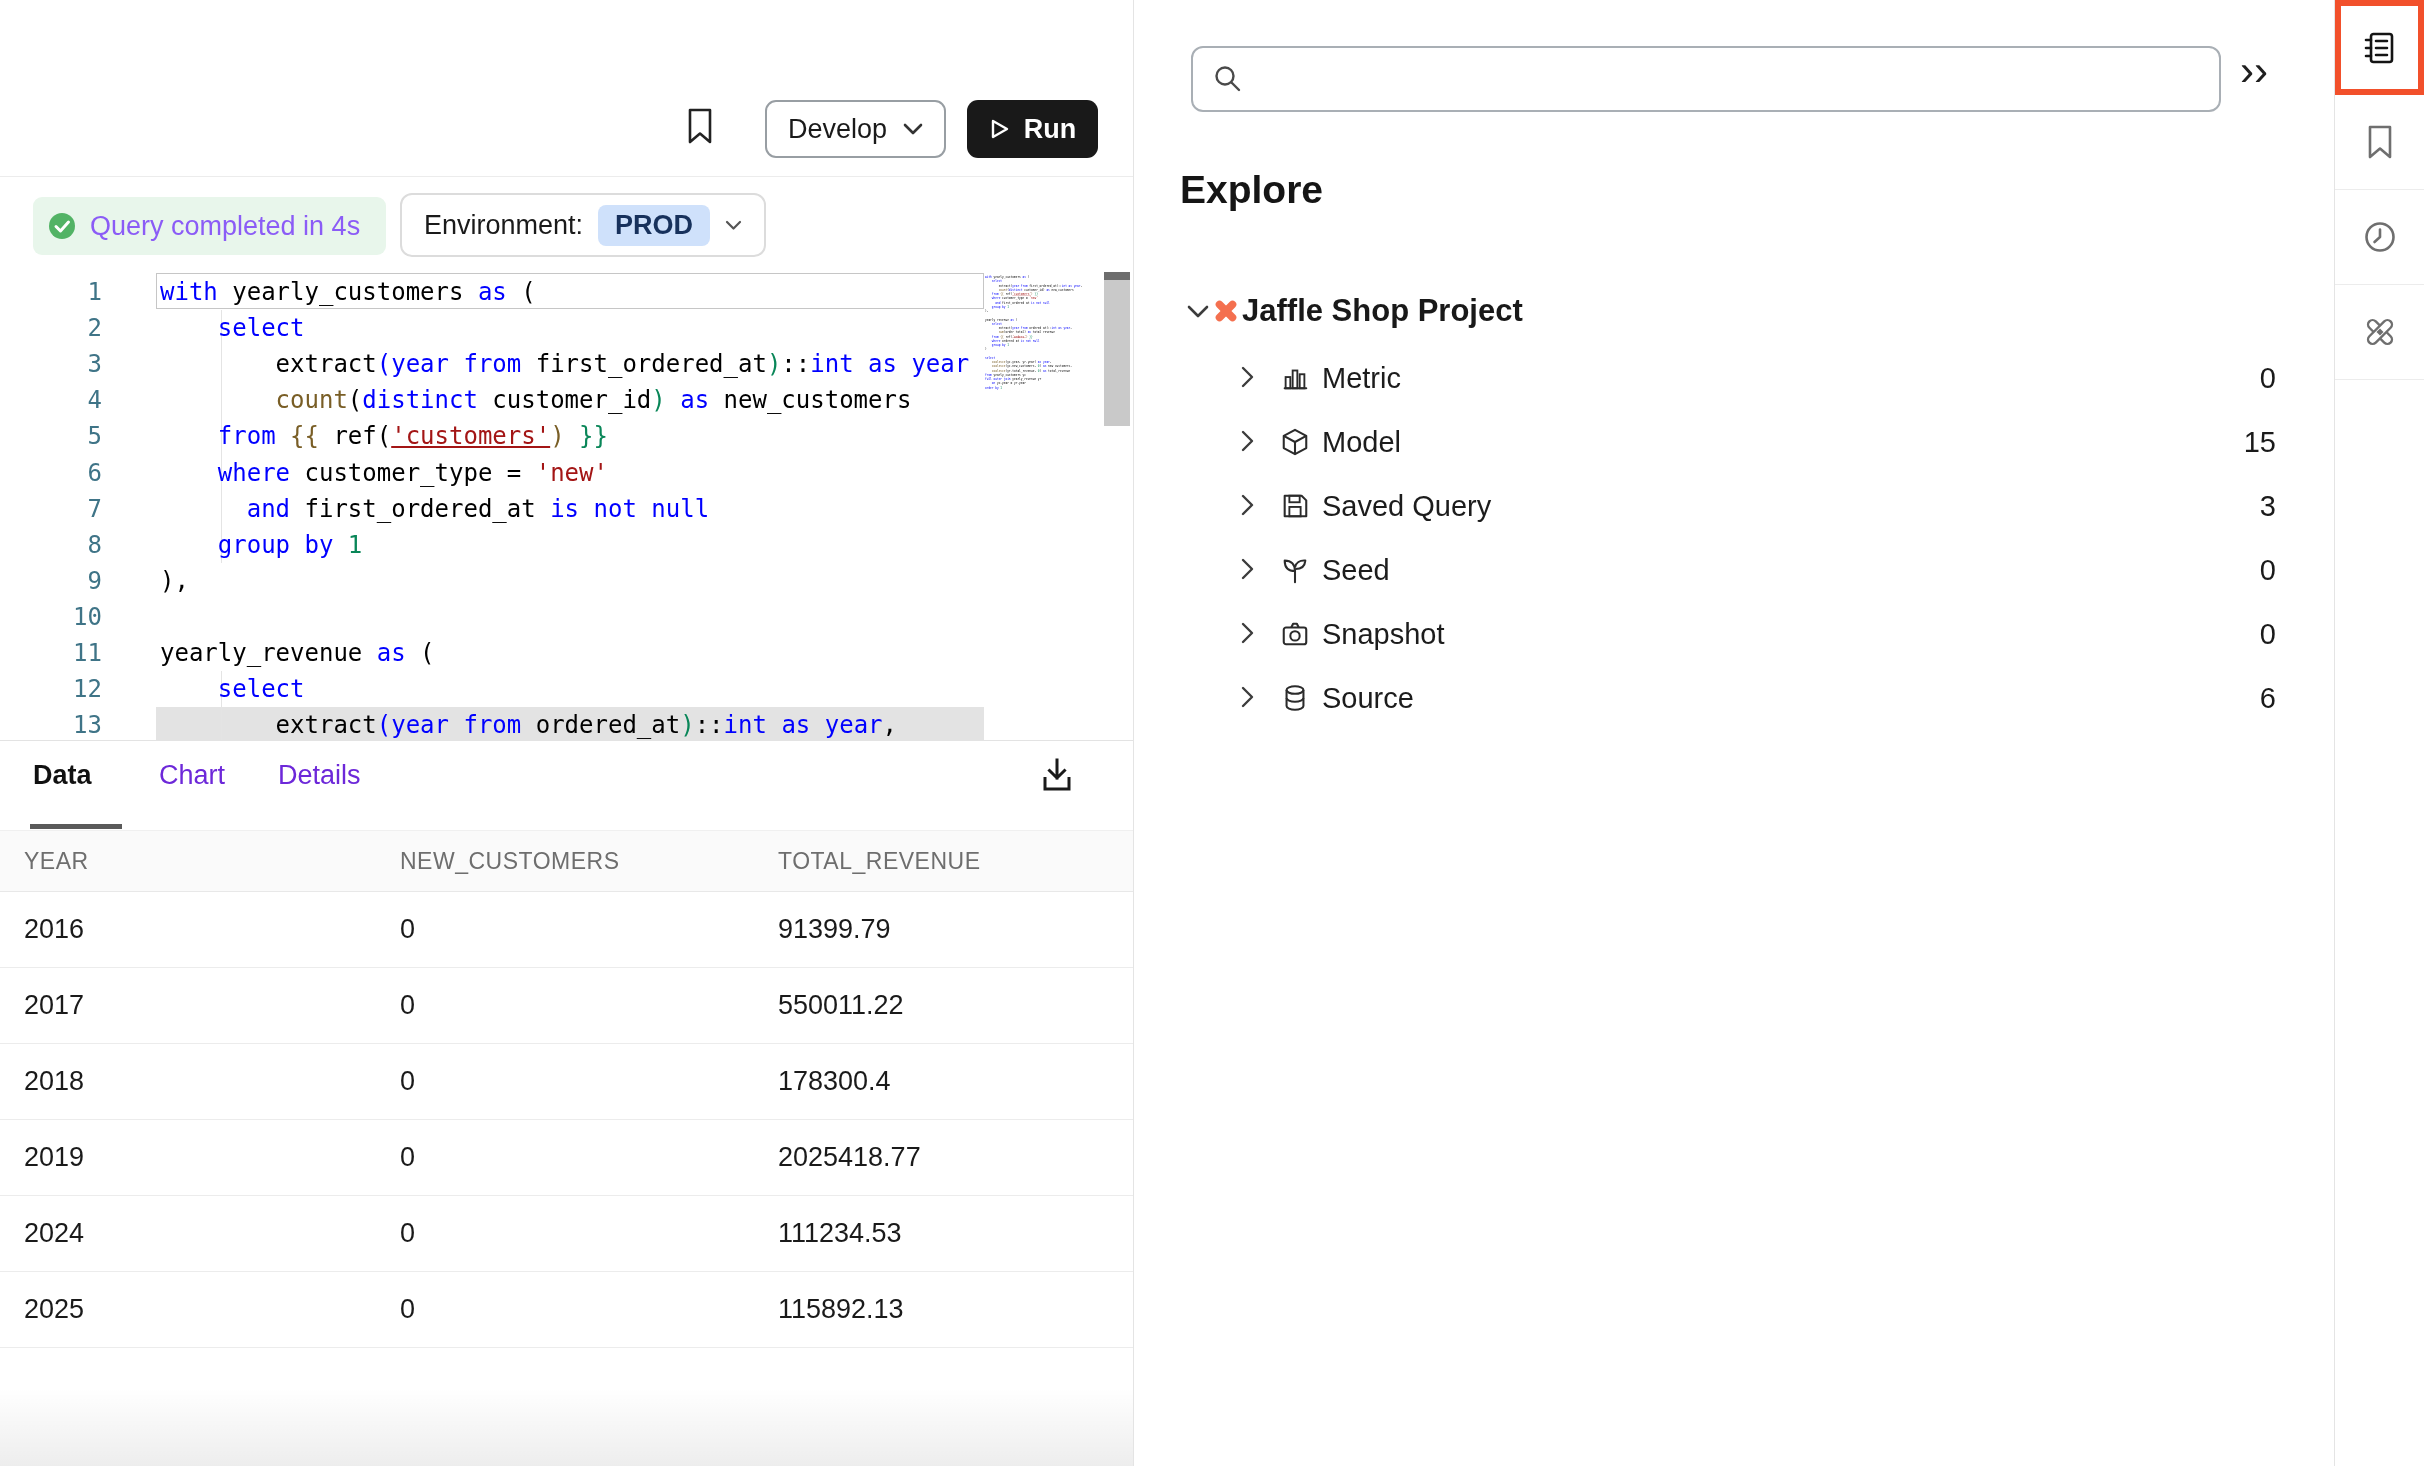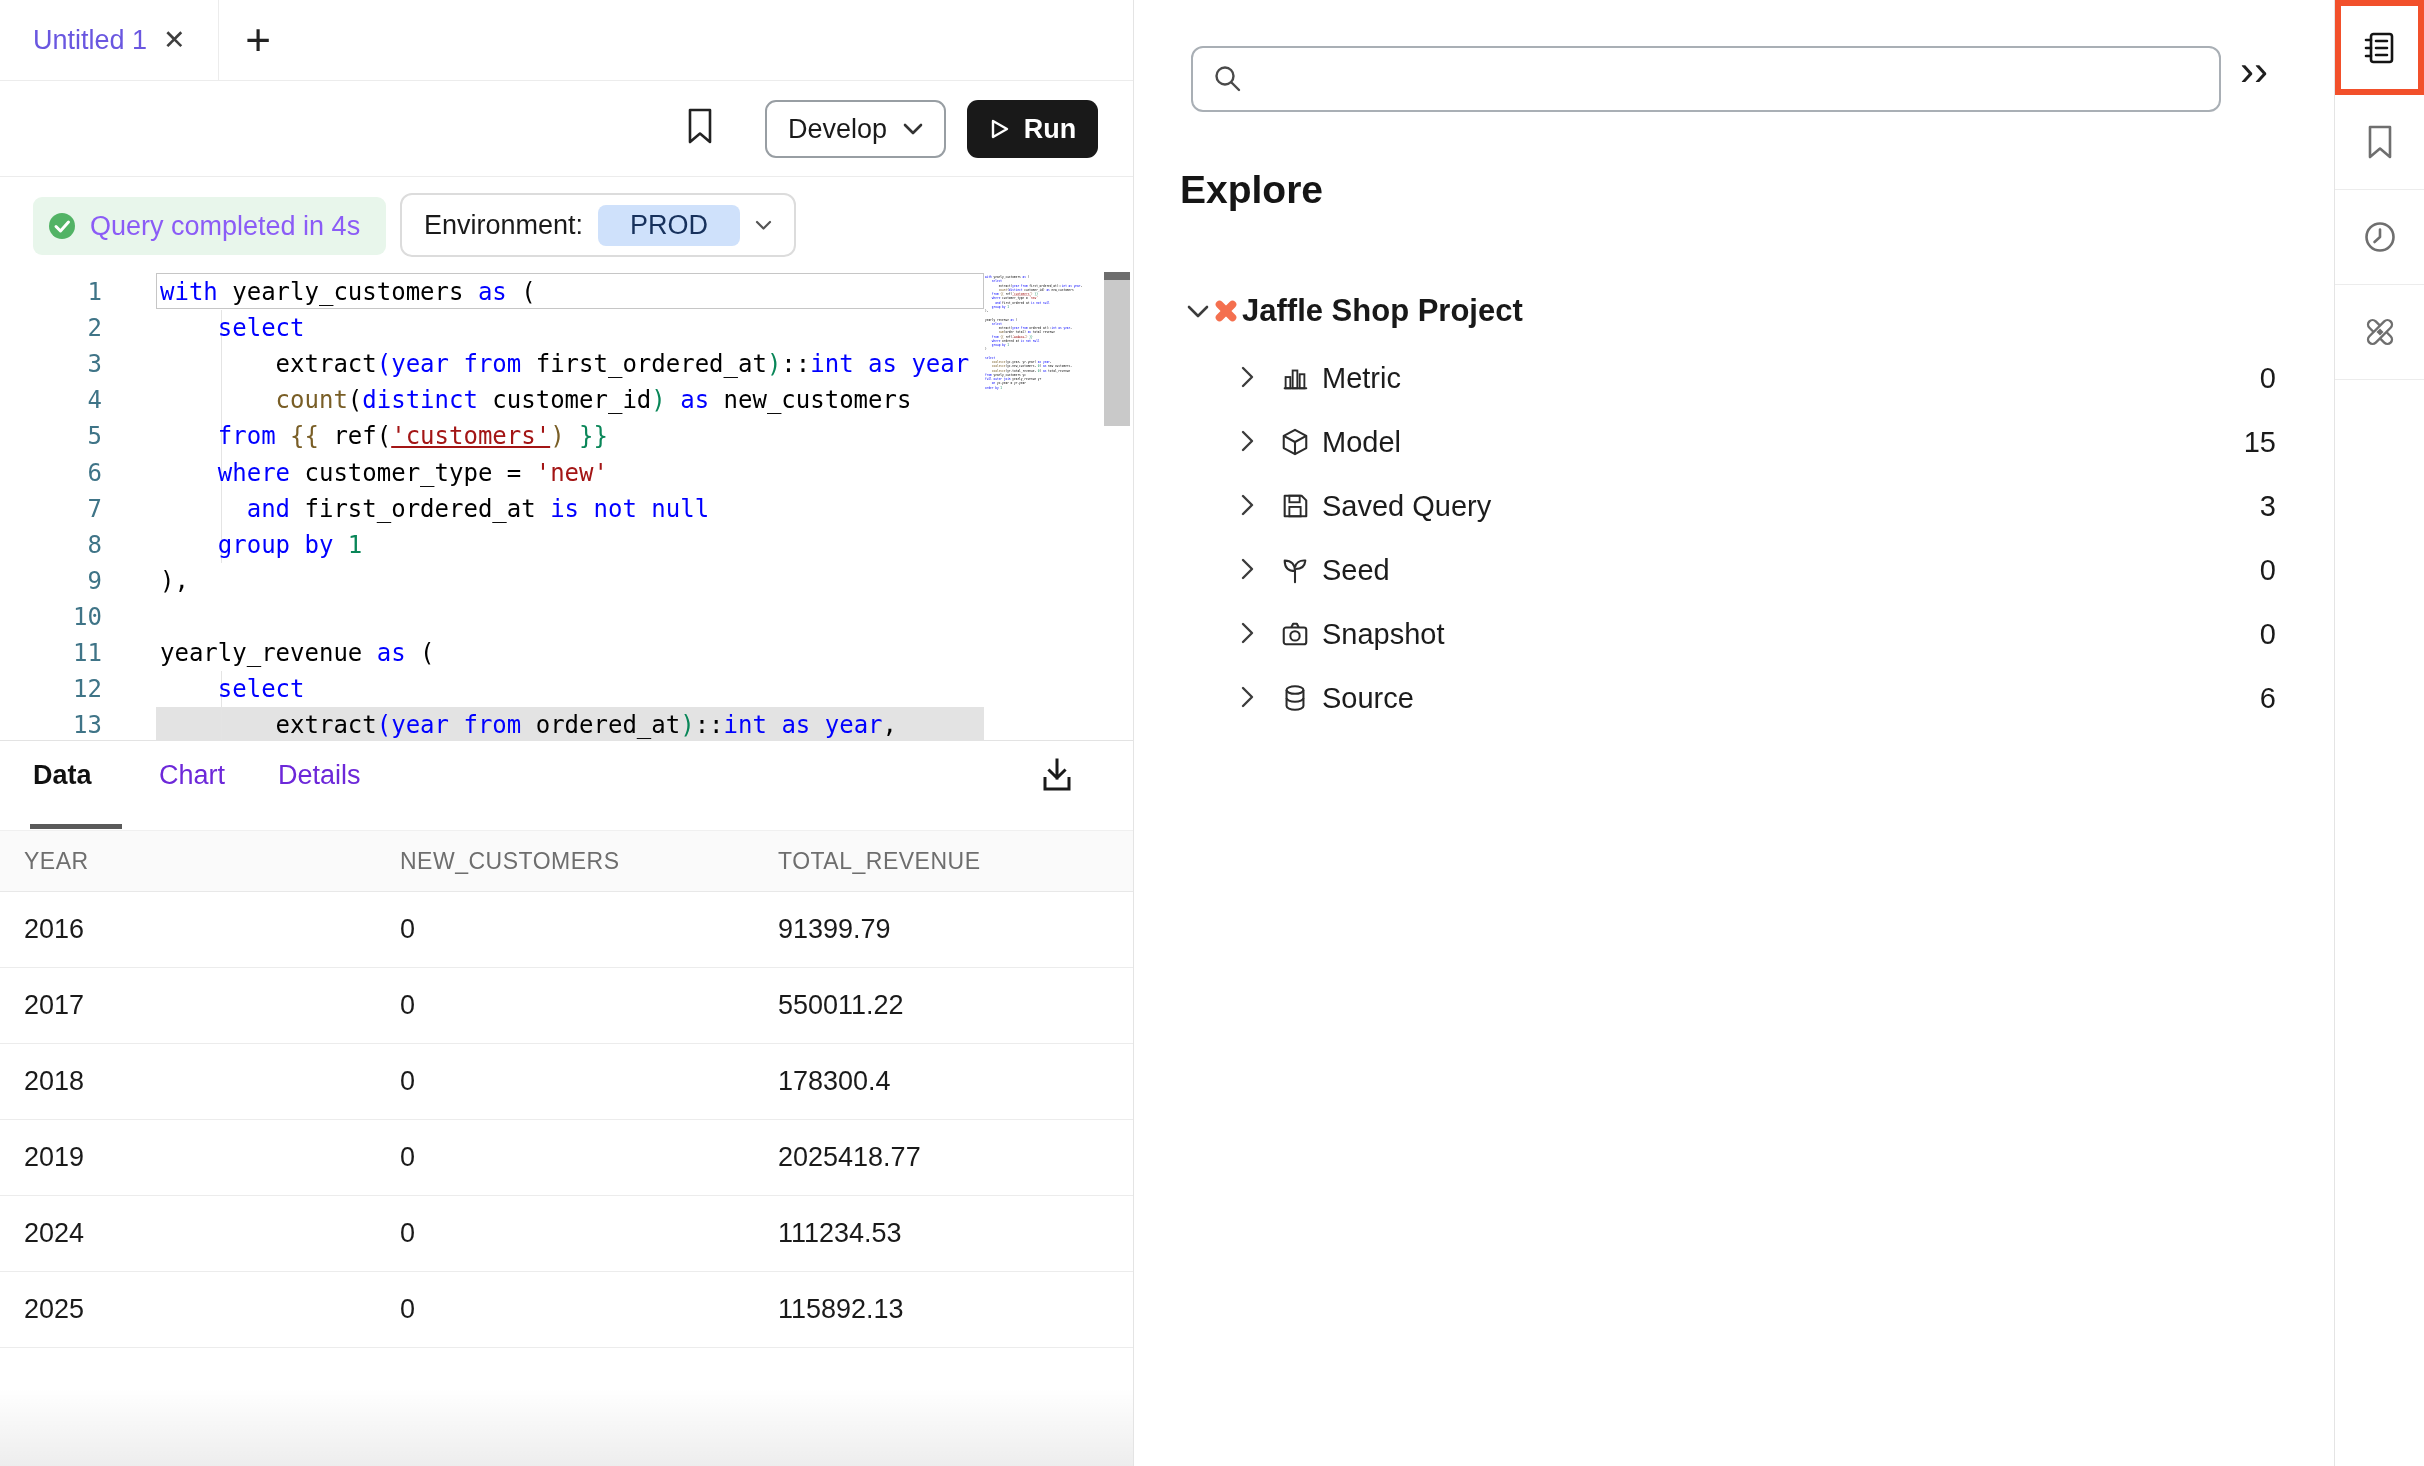--- a/index.html
+++ b/index.html
@@ -18,21 +18,21 @@
   .bkm-btn{position:absolute;left:684px;top:26px;cursor:pointer;}
   .develop-btn{position:absolute;left:765px;top:19px;width:181px;height:58px;border:2px solid #989ea3;border-radius:11px;
        display:flex;align-items:center;justify-content:center;gap:16px;font-size:27px;font-weight:500;background:#fff;cursor:pointer;box-sizing:border-box;}
   .run-btn{position:absolute;left:967px;top:19px;width:131px;height:58px;background:#191919;color:#fff;border-radius:11px;
        display:flex;align-items:center;justify-content:center;gap:13px;font-size:27px;font-weight:600;cursor:pointer;}
   .qpill{position:absolute;left:33px;top:197px;height:58px;background:#e8f6eb;border-radius:9px;
        display:flex;align-items:center;padding:0 26px 0 14px;gap:13px;}
   .qpill-text{color:#8b5cf6;font-size:27px;font-weight:500;}
   .env{position:absolute;left:400px;top:193px;height:64px;border:2px solid #dcdcdc;border-radius:12px;
        display:flex;align-items:center;padding:0 22px;gap:15px;font-size:27px;box-sizing:border-box;cursor:pointer;}
-  .env-pill{background:#cfe1fb;border-radius:8px;padding:5px 32px;color:#17315c;font-weight:400;}
+  .env-pill{background:#cfe1fb;border-radius:8px;padding:5px 17px;color:#17315c;font-weight:700;}
   
   .editor{position:absolute;left:0;top:272px;width:1133px;height:468px;overflow:hidden;
           font-family:"DejaVu Sans Mono",monospace;font-size:24px;}
   .curline{position:absolute;left:156px;top:1px;width:828px;height:36px;border:1.5px solid #c6c6c6;box-sizing:border-box;}
   .selline{position:absolute;left:156px;top:435px;width:828px;height:37px;background:#e3e3e3;}
   .guide{position:absolute;border-left:1.5px solid #e4e4e4;}
   .ln{position:absolute;left:30px;width:72px;text-align:right;color:#3f7487;height:36px;line-height:36px;}
   .cl{position:absolute;left:160px;height:36px;line-height:36px;white-space:pre;}
   .tk-k{color:#0000ff;} .tk-p{color:#000;} .tk-f{color:#795e26;} .tk-b{color:#795e26;}
   .tk-s{color:#a31515;} .tk-u{color:#a31515;text-decoration:underline;} .tk-n{color:#098658;} .tk-g{color:#098658;}
@@ -79,27 +79,20 @@
   .icell.active{border:6px solid #f2502b;}
   svg{display:block;}
 </style>
 </head>
 <body>
 
 <div class="app">
 
   <div class="left">
 
-    <div class="tabbar">
-      <div class="tab">
-        <span class="tab-label">Untitled 1</span>
-        <span class="tab-close">✕</span>
-      </div>
-      <div class="newtab">+</div>
-    </div>
 
     <div class="toolbar">
       <div class="bkm-btn">
         <svg width="32" height="38" viewBox="0 0 32 38">
           <path d="M6 3 H26 V35 L16 26.5 L6 35 Z" fill="none" stroke="#222" stroke-width="2.6" stroke-linejoin="round"></path>
         </svg>
       </div>
       <div class="develop-btn">
         <span>Develop</span>
         <svg width="20" height="12" viewBox="0 0 20 12">

